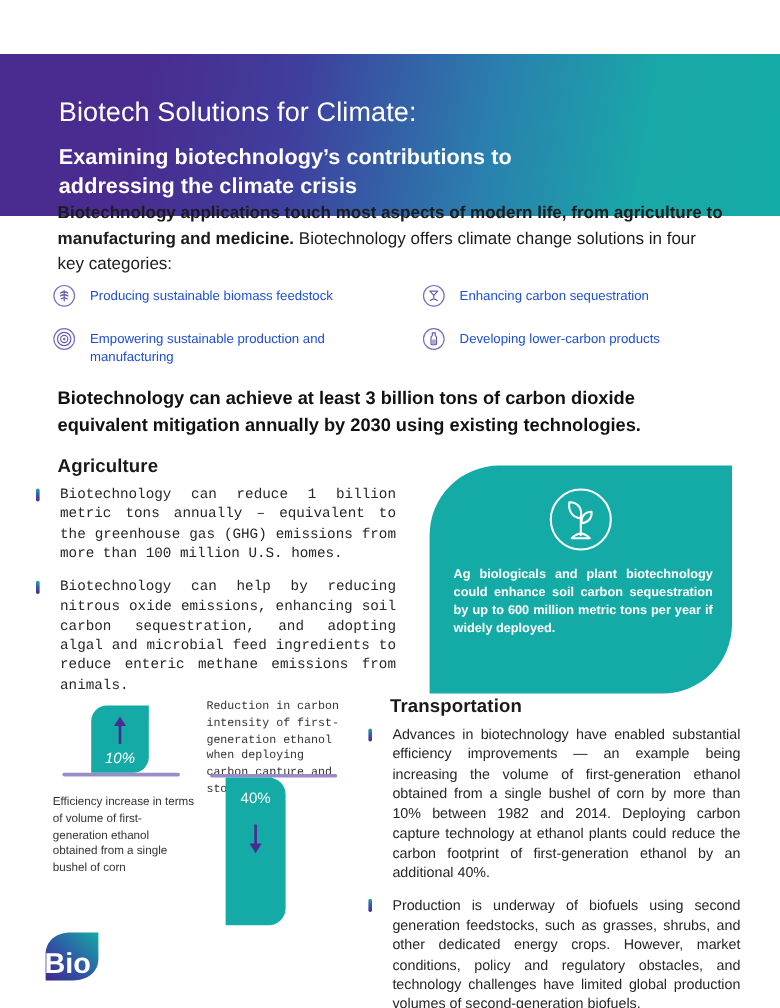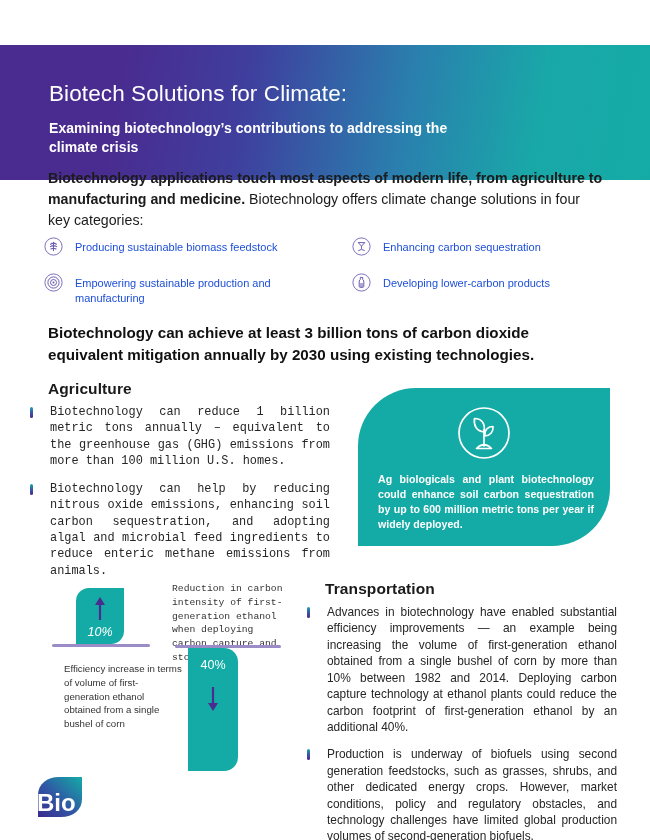--- a/index.html
+++ b/index.html
@@ -17,21 +17,21 @@
     background: linear-gradient(100deg, #4a2b8f 0%, #4a2b8f 18%, #3f3f9e 38%, #2a7fae 62%, #19a8a8 82%, #14aba6 100%);
     margin-top: 45px;
   }
   .header-title {
     position: absolute; left: 49px; top: 36px;
     font-size: 22.5px; font-weight: 400; color: #ffffff;
     letter-spacing: .1px;
   }
   .header-sub {
     position: absolute; left: 49px; top: 74px; width: 400px;
-    font-size: 14px; font-weight: 600; color: #ffffff; line-height: 1.35;
+    font-size: 18px; font-weight: 600; color: #ffffff; line-height: 1.35;
     letter-spacing: .05px;
   }
 
   
   .intro {
     position: absolute; left: 48px; top: 168px; width: 558px;
     font-size: 14.2px; line-height: 1.48; color: #1b1b1b;
   }
   .intro b { font-weight: 700; }
 
@@ -67,21 +67,21 @@
     content: ""; position: absolute; left: 0px; top: 3px;
     width: 3.2px; height: 11px; border-radius: 1.6px;
     background: linear-gradient(180deg, #14aba6 0%, #3a5ba9 45%, #4a2b8f 100%);
   }
   .bullet-txt {
     font-size: 11.9px; line-height: 1.38; color: #262626; text-align: justify;
   }
 
   
   .callout {
-    position: absolute; left: 358px; top: 388px; width: 252px; height: 158px;
+    position: absolute; left: 358px; top: 388px; width: 252px; height: 190px;
     background: #14aba6;
     border-radius: 58px 0 58px 0;
   }
   .callout-icon { position: absolute; left: 50%; top: 12px; transform: translateX(-50%); }
   .callout-text {
     position: absolute; left: 20px; right: 16px; top: 84px;
     font-size: 10.6px; font-weight: 700; line-height: 1.42; color: #ffffff;
     text-align: justify;
   }
 
@@ -96,21 +96,21 @@
   #bar1-val {
     position: absolute; left: 0; right: 0; bottom: 5px; text-align: center;
     font-size: 12.5px; color: #ffffff; font-weight: 400;
   }
   .arrow-up, .arrow-down {
     position: absolute; left: 50%; transform: translateX(-50%);
     width: 14px; height: 26px;
   }
   #bar1-arrow { top: 7px; }
   #cap1 {
-    position: absolute; left: 64px; top: 662px; width: 118px;
+    position: absolute; left: 44px; top: 662px; width: 118px;
     font-size: 9.7px; line-height: 1.42; color: #333;
   }
 
   #cap2 {
     position: absolute; left: 172px; top: 582px; width: 112px;
     font-size: 9.7px; line-height: 1.42; color: #333; font-family: Liberation Mono, monospace;
   }
   #bar2-base { left: 175px; top: 645px; width: 106px; }
   #bar2 {
     position: absolute; left: 188px; top: 648px; width: 50px; height: 123px;

